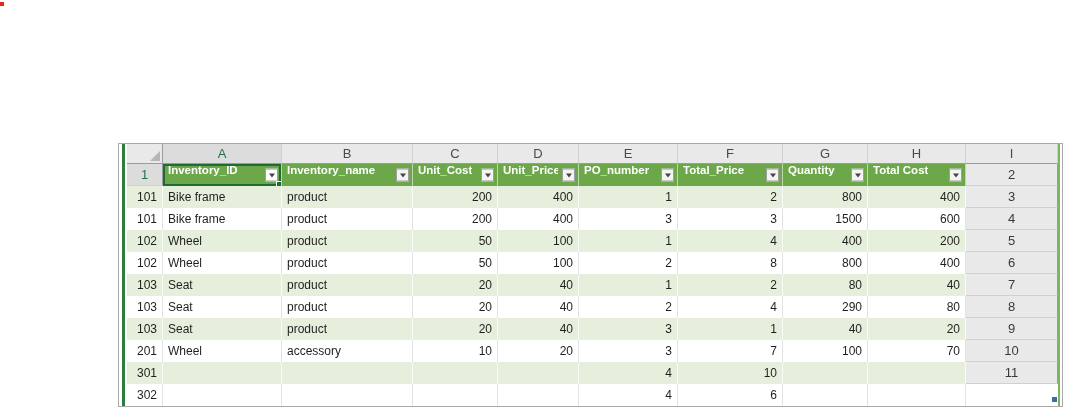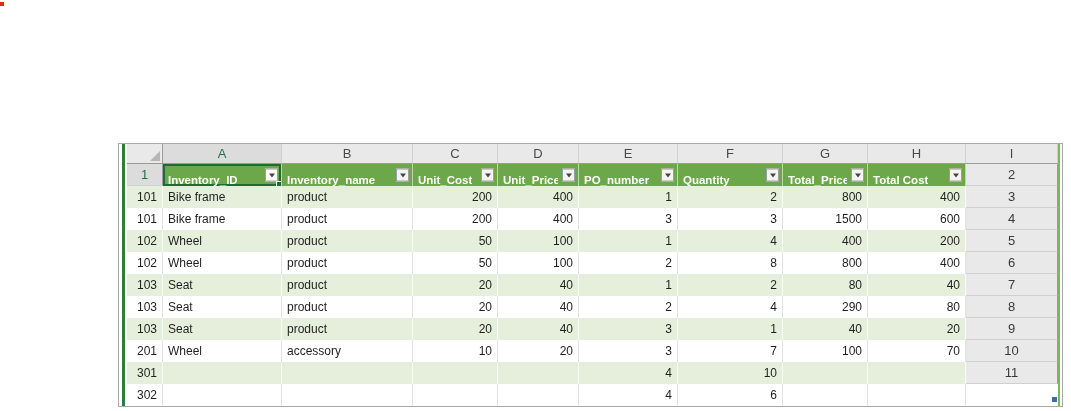--- a/index.html
+++ b/index.html
@@ -26,21 +26,21 @@
           box-sizing:border-box;display:flex;align-items:center;justify-content:center;
           font-size:13px;color:#4a4a4a;}
   .colhdr.sel{background:#dcdcdc;color:#217346;}
 
   .rowhdr{background:#e9e9e9;border-right:1px solid #9b9b9b;border-bottom:1px solid #d0d0d0;
           box-sizing:border-box;display:flex;align-items:center;justify-content:center;
           font-size:13px;color:#3a3a3a;}
   .rowhdr.sel{background:#dcdcdc;color:#217346;}
 
   .thead{position:relative;background:#6ca74a;color:#fff;font-weight:bold;font-size:11.5px;
-         box-sizing:border-box;display:flex;align-items:flex-end;padding:0 20px 0 5px;
+         box-sizing:border-box;display:flex;align-items:flex-start;padding:0 20px 0 5px;
          border-right:1px solid rgba(255,255,255,.55);white-space:nowrap;overflow:hidden;}
   .hlbl{overflow:hidden;text-overflow:clip;}
   .fbtn{position:absolute;right:3px;top:50%;transform:translateY(-50%);width:13px;height:13px;
         background:#f4f4f4;border:1px solid #9e9e9e;box-sizing:border-box;
         display:flex;align-items:center;justify-content:center;}
   .farrow{width:0;height:0;border-left:3px solid transparent;border-right:3px solid transparent;
           border-top:4px solid #444;}
   .thead.selcell{box-shadow:inset 0 0 0 2px #1e6b34;}
   .thead.selcell .fbtn{background:#ffffff;}
   .thead.selcell::after{content:"";position:absolute;right:-2px;bottom:-2px;width:5px;height:5px;
@@ -101,27 +101,27 @@
             <div class="farrow"></div>
           </div>
         </div>
         <div class="thead">
           <div class="hlbl">PO_number</div>
           <div class="fbtn">
             <div class="farrow"></div>
           </div>
         </div>
         <div class="thead">
+          <div class="hlbl">Total_Price</div>
+          <div class="fbtn">
+            <div class="farrow"></div>
+          </div>
+        </div>
+        <div class="thead">
           <div class="hlbl">Quantity</div>
-          <div class="fbtn">
-            <div class="farrow"></div>
-          </div>
-        </div>
-        <div class="thead">
-          <div class="hlbl">Total_Price</div>
           <div class="fbtn">
             <div class="farrow"></div>
           </div>
         </div>
         <div class="thead">
           <div class="hlbl">Total Cost</div>
           <div class="fbtn">
             <div class="farrow"></div>
           </div>
         </div>

